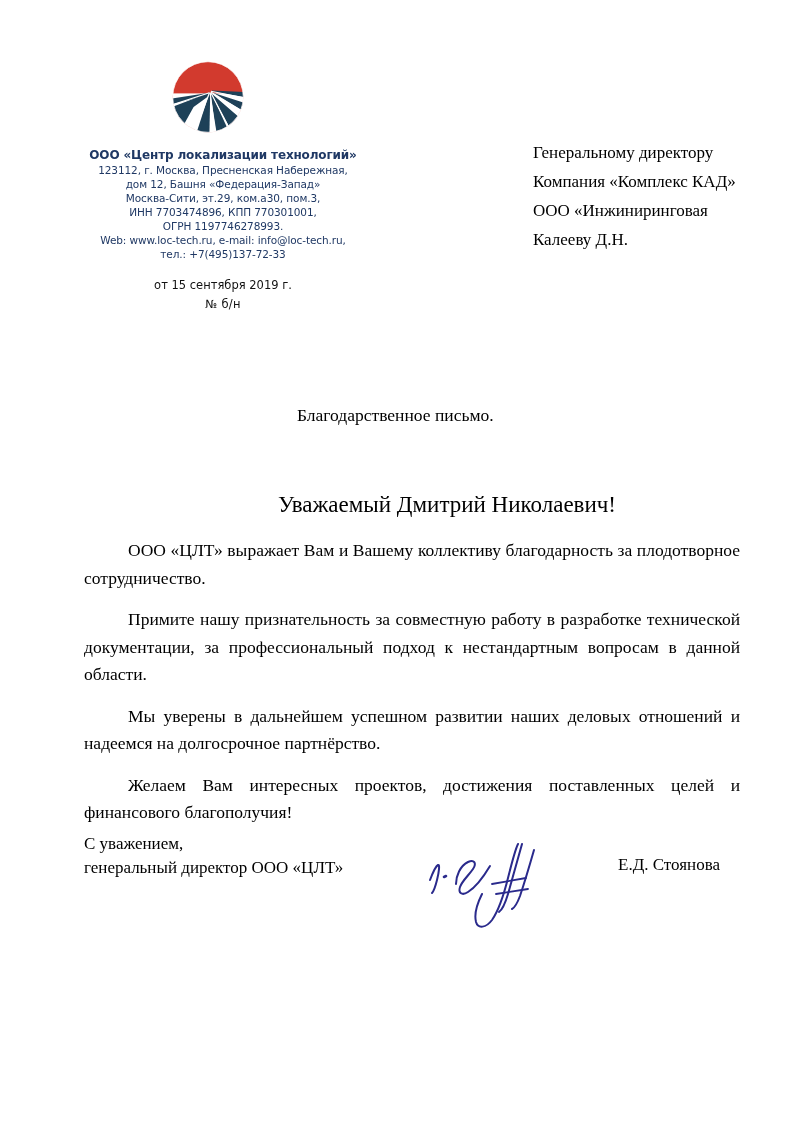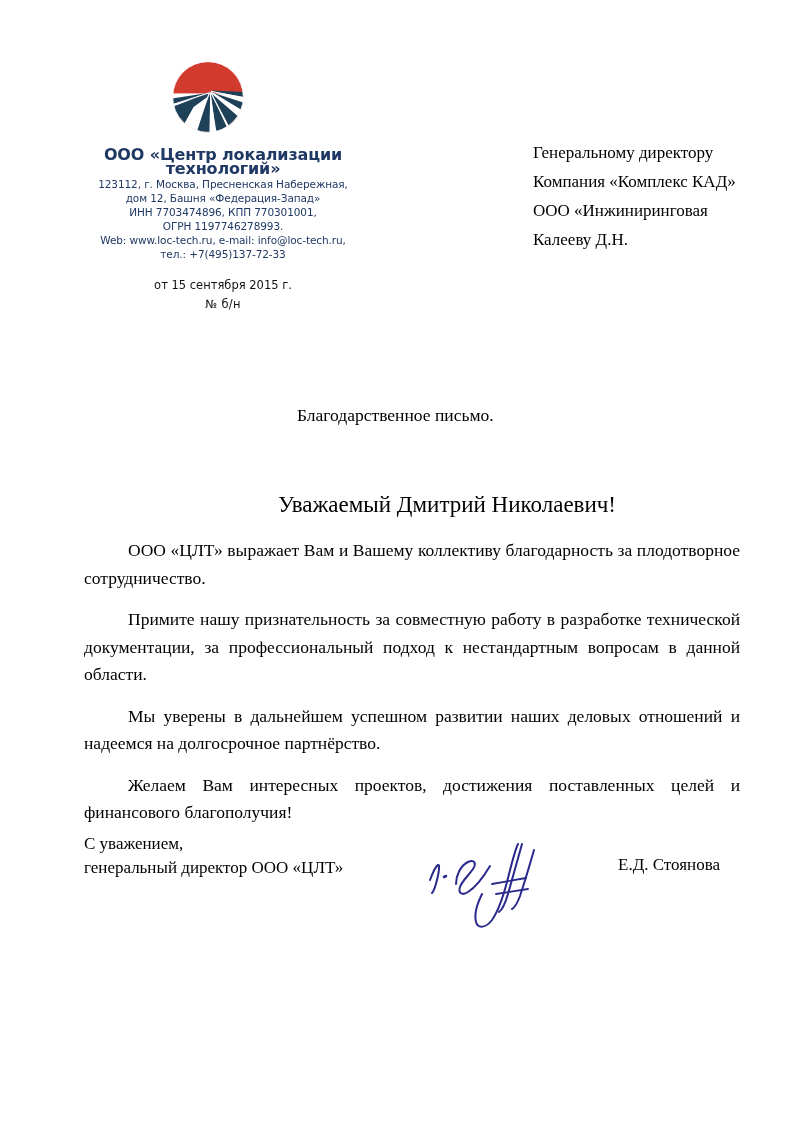--- a/index.html
+++ b/index.html
@@ -36,21 +36,21 @@
     width: 290px;
     text-align: center;
     font-family: "DejaVu Sans", "Liberation Sans", sans-serif;
     color: #1F3864;
     font-size: 10.5px;
     line-height: 14px;
     letter-spacing: -0.1px;
   }
   .letterhead .company-name {
     font-weight: bold;
-    font-size: 16px;
+    font-size: 12px;
     letter-spacing: -0.15px;
     margin-bottom: 1px;
   }
   .letterhead .line { white-space: nowrap; }
 
   
   .docmeta {
     position: absolute;
     left: 78px;
     top: 276px;
@@ -176,28 +176,29 @@
         </g>
       </g>
       <circle cx="50" cy="50" r="49" fill="none" stroke="#ffffff" stroke-width="1"></circle>
     </svg>
   </div>
 
   <div class="letterhead">
     <div class="company-name">ООО «Центр локализации технологий»</div>
     <div class="line">123112, г. Москва, Пресненская Набережная,</div>
     <div class="line">дом 12, Башня «Федерация-Запад»</div>
+    <div class="line">Москва-Сити, эт.29, ком.а30, пом.3,</div>
     <div class="line">ИНН 7703474896, КПП 770301001,</div>
     <div class="line">ОГРН 1197746278993.</div>
     <div class="line">Web: www.loc-tech.ru, e-mail: info@loc-tech.ru,</div>
     <div class="line">тел.: +7(495)137-72-33</div>
   </div>
 
   <div class="docmeta">
-    <div>от 15 сентября 2015 г.</div>
+    <div>от 15 сентября 2019 г.</div>
     <div class="num-line">№   б/н</div>
   </div>
 
   <div class="addressee">
     <div class="ln">Генеральному директору</div>
     <div class="ln">Компания «Комплекс КАД»</div>
     <div class="ln">ООО «Инжиниринговая</div>
     <div class="ln">Калееву Д.Н.</div>
   </div>
 

